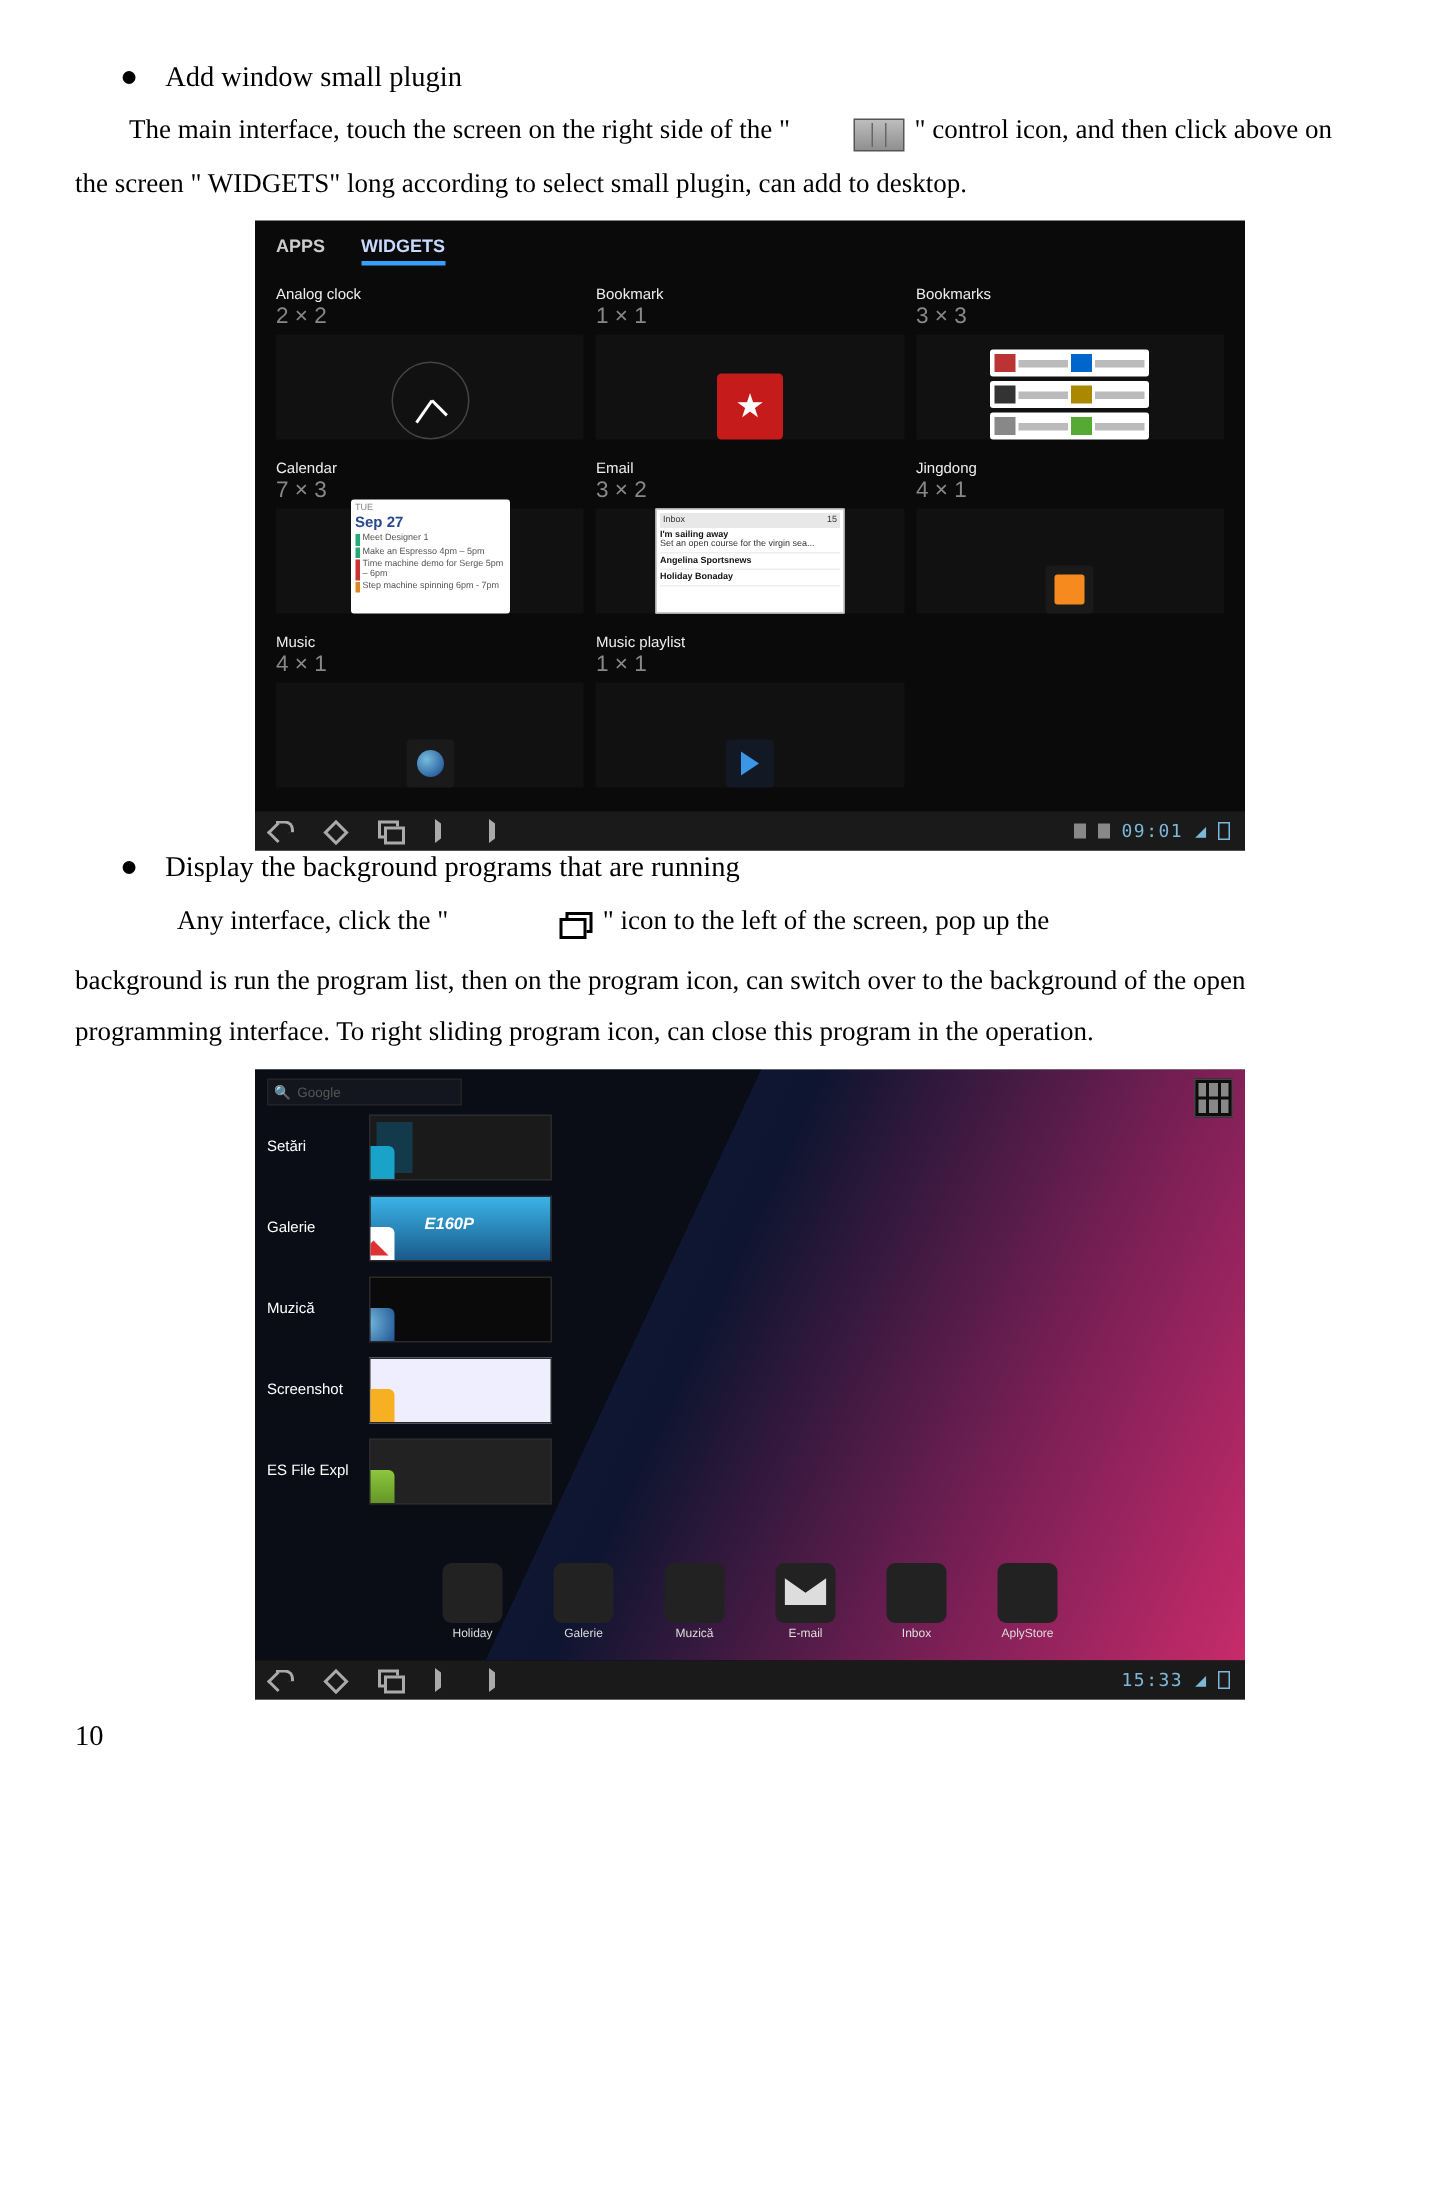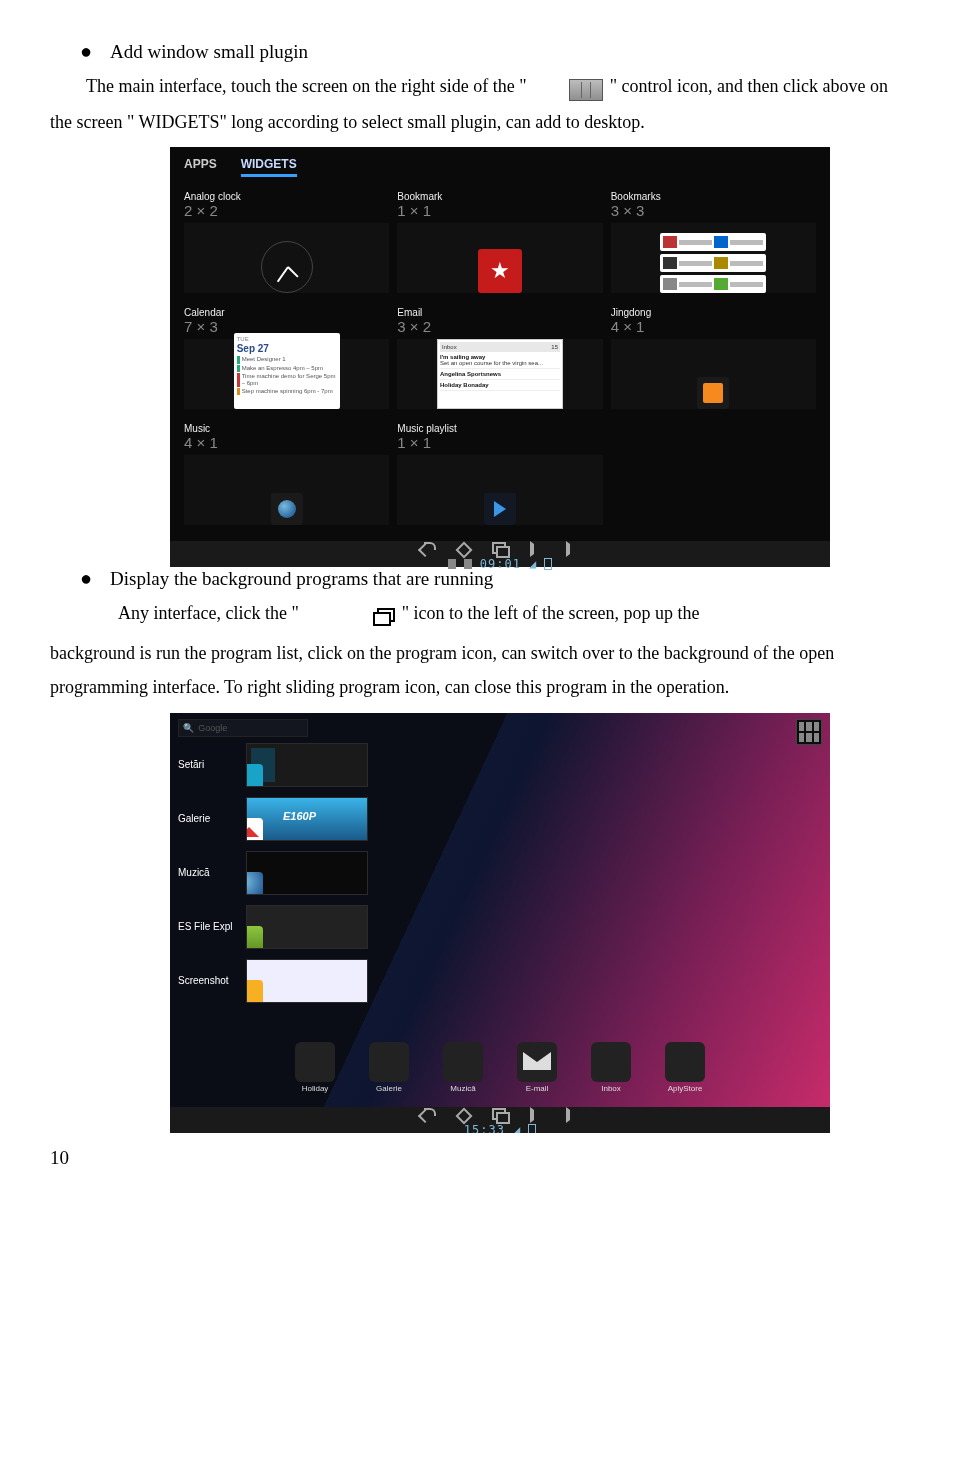--- a/index.html
+++ b/index.html
@@ -112,21 +112,21 @@
   .prev-email .er b{color:#111;}
   .prev-small{width:32px;height:32px;background:#1a1a1a;border-radius:3px;display:flex;align-items:center;justify-content:center;}
   .prev-small.orange::after{content:"";width:20px;height:20px;background:#f68a1f;border-radius:2px;}
   .prev-small.blue::after{content:"";width:18px;height:18px;border-radius:50%;background:radial-gradient(circle at 35% 35%,#7bd,#148);}
   .prev-play{width:32px;height:32px;background:#121824;border-radius:3px;display:flex;align-items:center;justify-content:center;}
   .prev-play::after{content:"";border-left:12px solid #3a97e8;border-top:8px solid transparent;border-bottom:8px solid transparent;}
 
   .sysbar{
     position:absolute;bottom:0;left:0;right:0;height:26px;
     background:#1a1a1a;display:flex;align-items:center;padding:0 10px;justify-content:space-between;
-    font-size:12px;color:#9cb8c8;font-family:monospace;flex-direction:column;
+    font-size:12px;color:#9cb8c8;font-family:monospace;
   }
   .sysbar .sys-left{display:flex;gap:22px;align-items:center;}
   .sysbar .sys-right{display:flex;gap:8px;align-items:center;}
   .nav-ico{width:16px;height:14px;position:relative;}
   .nav-back::before{content:"";position:absolute;left:0;top:3px;width:8px;height:8px;border-left:2px solid #aaa;border-bottom:2px solid #aaa;transform:rotate(45deg);}
   .nav-back::after{content:"";position:absolute;left:4px;top:0;width:10px;height:6px;border:2px solid #aaa;border-bottom:none;border-left:none;border-radius:0 6px 0 0;}
   .nav-home{width:8px;height:8px;border:2px solid #aaa;transform:rotate(45deg);margin-top:2px;}
   .nav-recent::before{content:"";position:absolute;width:10px;height:8px;border:2px solid #aaa;}
   .nav-recent::after{content:"";position:absolute;left:4px;top:4px;width:10px;height:8px;border:2px solid #aaa;background:#1a1a1a;}
   .vol-ico{width:10px;height:10px;border-left:4px solid #aaa;border-top:3px solid transparent;border-bottom:3px solid transparent;}
@@ -330,21 +330,21 @@
   <span class="bullet-dot">●</span>
   <span>Display the background programs that are running</span>
 </div>
 <div class="para" style="text-indent:68px">
   <span>Any interface, click the "</span>
   <span class="inline-icon">
     <span class="recent-icon-svg"><span class="r1"></span><span class="r2"></span></span>
   </span>
   <span>" icon to the left of the screen, pop up the</span>
 </div>
-<div class="para">background is run the program list, click on the program icon, can switch over to the background of the open programming interface. To right sliding program icon, can close this program in the operation.</div>
+<div class="para">background is run the program list, then on the program icon, can switch over to the background of the open programming interface. To right sliding program icon, can close this program in the operation.</div>
 
 <div class="shot shot2">
   <div class="wall"></div>
 
   <div class="search">
     <span style="color:#555">🔍</span>
     <span>Google</span>
   </div>
   <div class="apps-btn">
     <span></span>
@@ -369,29 +369,29 @@
         <div class="ico ico-gal"></div>
       </div>
     </div>
     <div class="ritem">
       <div class="rlabel">Muzică</div>
       <div class="rthumb th-mus">
           <div class="ico ico-mus"></div>
         </div>
     </div>
     <div class="ritem">
+      <div class="rlabel">Screenshot</div>
+      <div class="rthumb th-scr">
+          <div class="ico ico-scr"></div>
+        </div>
+    </div>
+    <div class="ritem">
       <div class="rlabel">ES File Expl</div>
       <div class="rthumb th-es">
           <div class="ico ico-es"></div>
-        </div>
-    </div>
-    <div class="ritem">
-      <div class="rlabel">Screenshot</div>
-      <div class="rthumb th-scr">
-          <div class="ico ico-scr"></div>
         </div>
     </div>
   </div>
 
   <div class="dock">
     <div class="ditem">
         <div class="dico dico-br"></div>
         <div class="dlbl">Holiday</div>
       </div>
     <div class="ditem">

